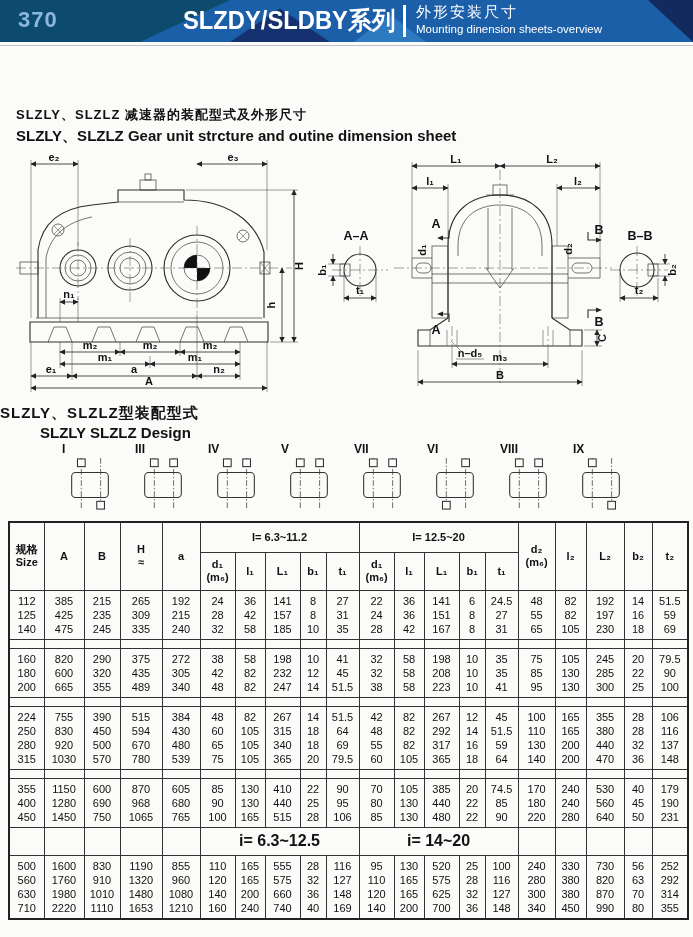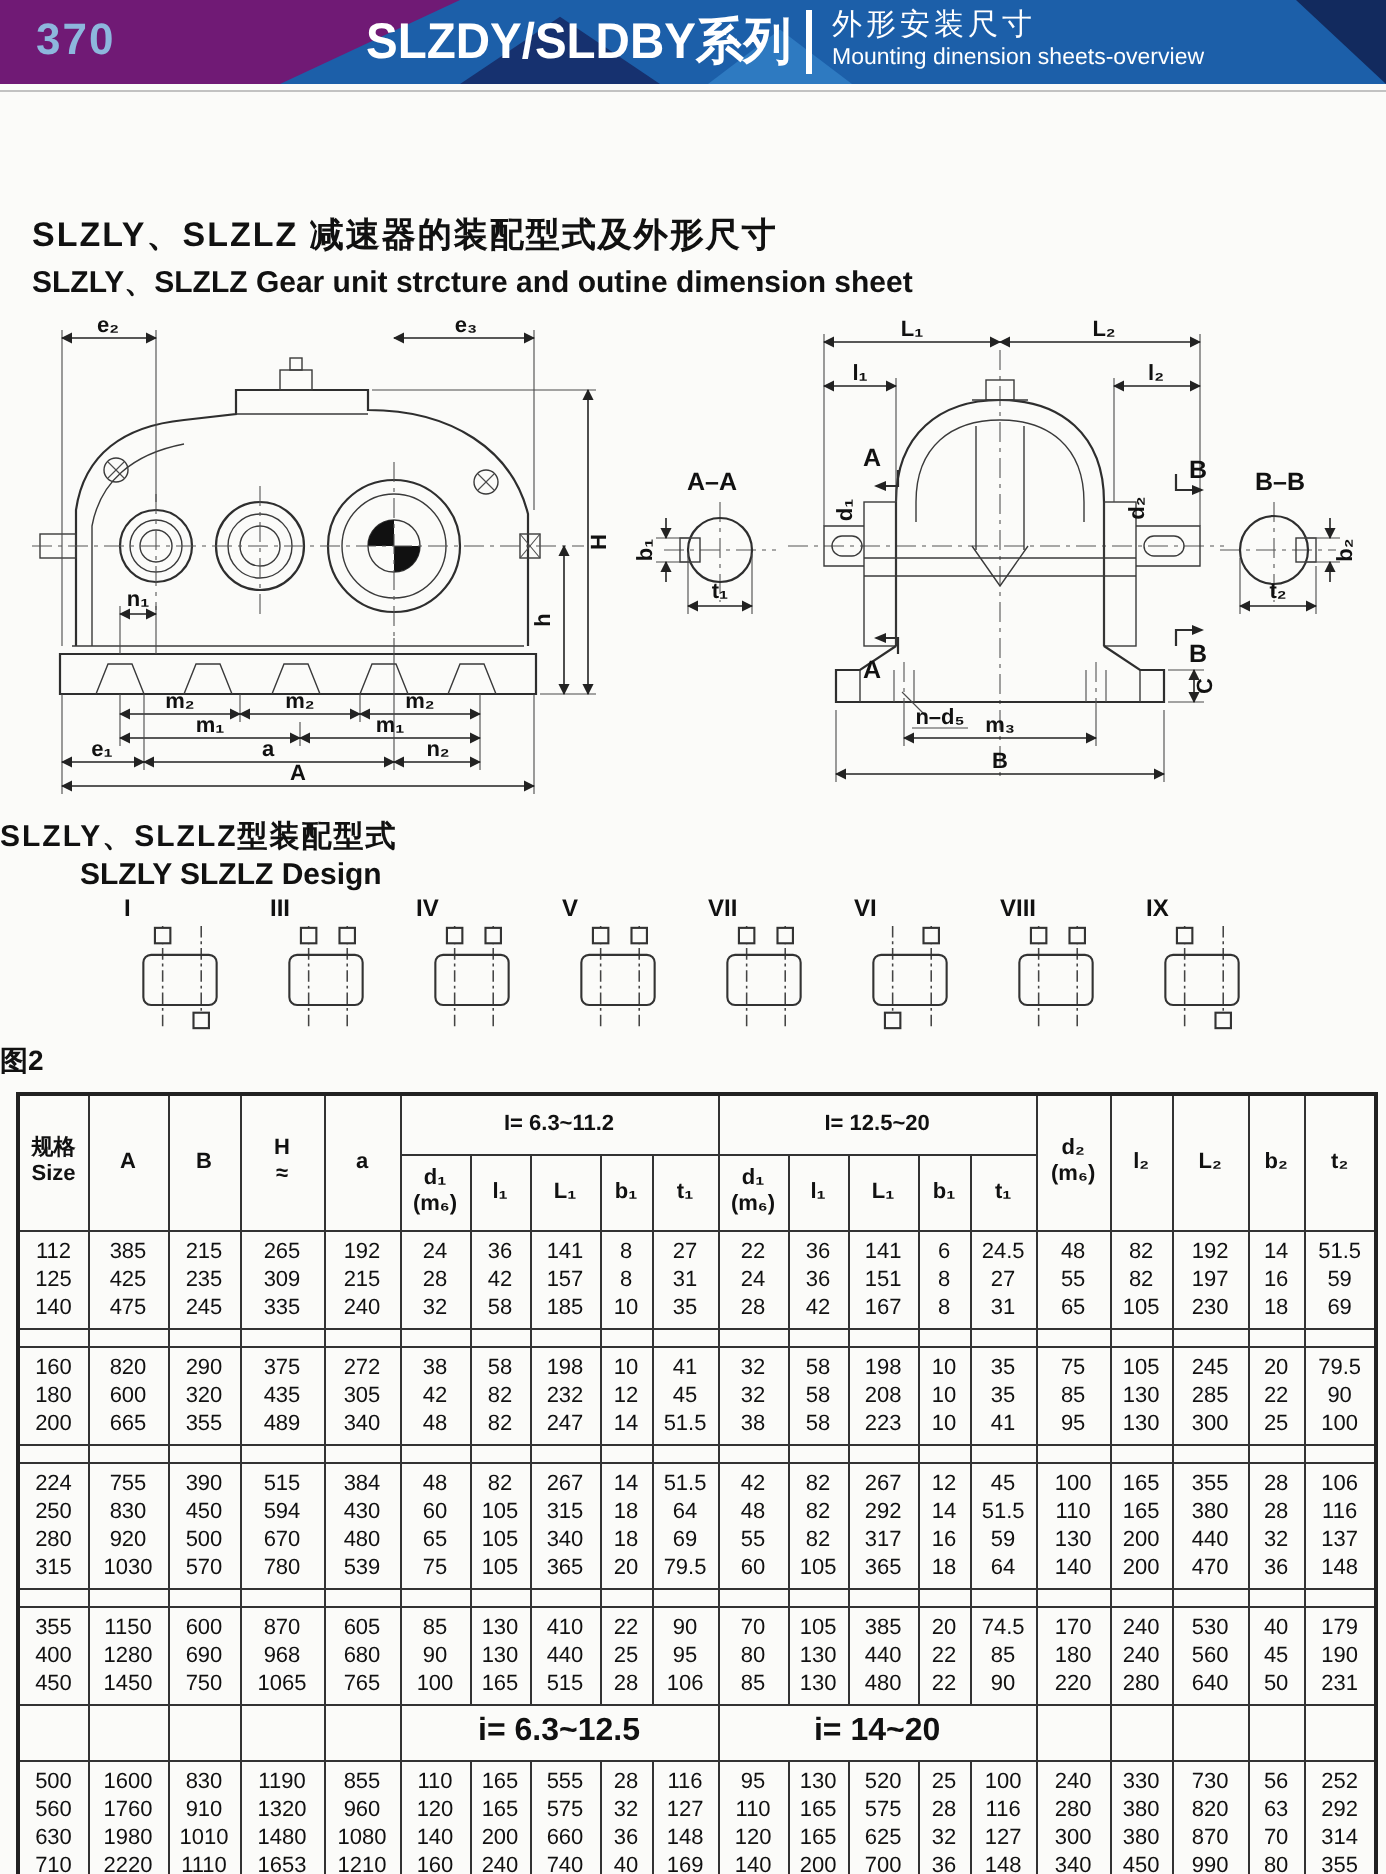--- a/index.html
+++ b/index.html
@@ -1,36 +1,36 @@
 <!DOCTYPE html>
 <html><head>
 <meta charset="utf-8">
 <style>
   * { margin:0; padding:0; box-sizing:border-box; }
   body { background:#e8e8e8; font-family:"Liberation Sans","DejaVu Sans",sans-serif; }
   .page { width:693px; height:937px; background:#fbfbf9; position:relative; overflow:hidden; margin:0 auto; }
 
   
-  .banner { position:relative; height:42px; background:#701a75; overflow:hidden; }
+  .banner { position:relative; height:42px; background:#0c4a6e; overflow:hidden; }
   .banner .shape { position:absolute; top:0; bottom:0; }
   .sh1 { left:140px; right:0; background:#1c5fa9; clip-path:polygon(0 100%, 90px 0, 100% 0, 100% 100%); }
   .sh2 { left:180px; width:200px; background:#16316f; clip-path:polygon(25% 100%, 50% 20%, 75% 100%); }
   .sh3 { left:330px; width:120px; background:#2e7ac1; clip-path:polygon(20% 100%, 50% 35%, 80% 100%); }
   .sh4 { right:0; width:45px; background:#122a5e; clip-path:polygon(100% 0, 100% 100%, 0 0); }
   .page-num { position:absolute; left:18px; top:7px; font-size:22px; font-weight:bold; color:#8db7dd; letter-spacing:1px; }
   .series { position:absolute; left:183px; top:4px; font-size:25px; font-weight:bold; color:#ffffff; letter-spacing:0px; transform:scaleX(.95); transform-origin:left; }
   .hdr-divider { position:absolute; left:403px; top:5px; bottom:5px; width:3px; background:#ffffff; }
   .hdr-right { position:absolute; left:416px; top:3px; color:#fff; }
   .hr-cn { font-size:15px; font-weight:normal; letter-spacing:2px; }
   .hr-en { font-size:11.5px; margin-top:1px; }
   .banner-rule { height:1px; background:#c2c2c2; margin-top:3px; }
 
   
   .section-title { margin:60px 0 4px 16px; color:#111; }
-  .st-cn { font-size:17px; font-weight:bold; letter-spacing:1px; }
+  .st-cn { font-size:13px; font-weight:bold; letter-spacing:1px; }
   .st-en { font-size:15px; font-weight:bold; margin-top:3px; }
 
   
   svg.drawing { display:block; margin-top:4px; }
   .ln  { stroke:#2e2e2e; stroke-width:1.1; fill:none; }
   .ln2 { stroke:#3a3a3a; stroke-width:.7;  fill:none; }
   .ext { stroke:#4a4a4a; stroke-width:.55; fill:none; }
   .dim { stroke:#222;    stroke-width:.8;  fill:none; }
   .cl  { stroke:#555; stroke-width:.55; stroke-dasharray:10 3 2 3; fill:none; }
   .dlb  { font-family:"Liberation Sans","DejaVu Sans",sans-serif; font-size:11px; font-weight:bold; fill:#111; text-anchor:middle; }
@@ -371,21 +371,20 @@
             <rect class="vsq" x="35" y="2" width="8" height="8"></rect>
      </svg></div>
         <div class="variant"><div class="v-label">IX</div><svg width="56" height="54" viewBox="0 0 56 56">
        <line class="vcl" x1="19" y1="1" x2="19" y2="55"></line>
        <line class="vcl" x1="39" y1="1" x2="39" y2="55"></line>
        <rect class="vln" x="9" y="16" width="38" height="26" rx="4"></rect>
        <rect class="vsq" x="15" y="2" width="8" height="8"></rect>
             <rect class="vsq" x="35" y="46" width="8" height="8"></rect>
      </svg></div>
       </div>
-    <div class="fig">图2</div>
   </div>
 
   <table class="dims">
     <colgroup>
       <col style="width:35px">
         <col style="width:40px">
         <col style="width:36px">
         <col style="width:42px">
         <col style="width:38px">
       <col style="width:35px">

